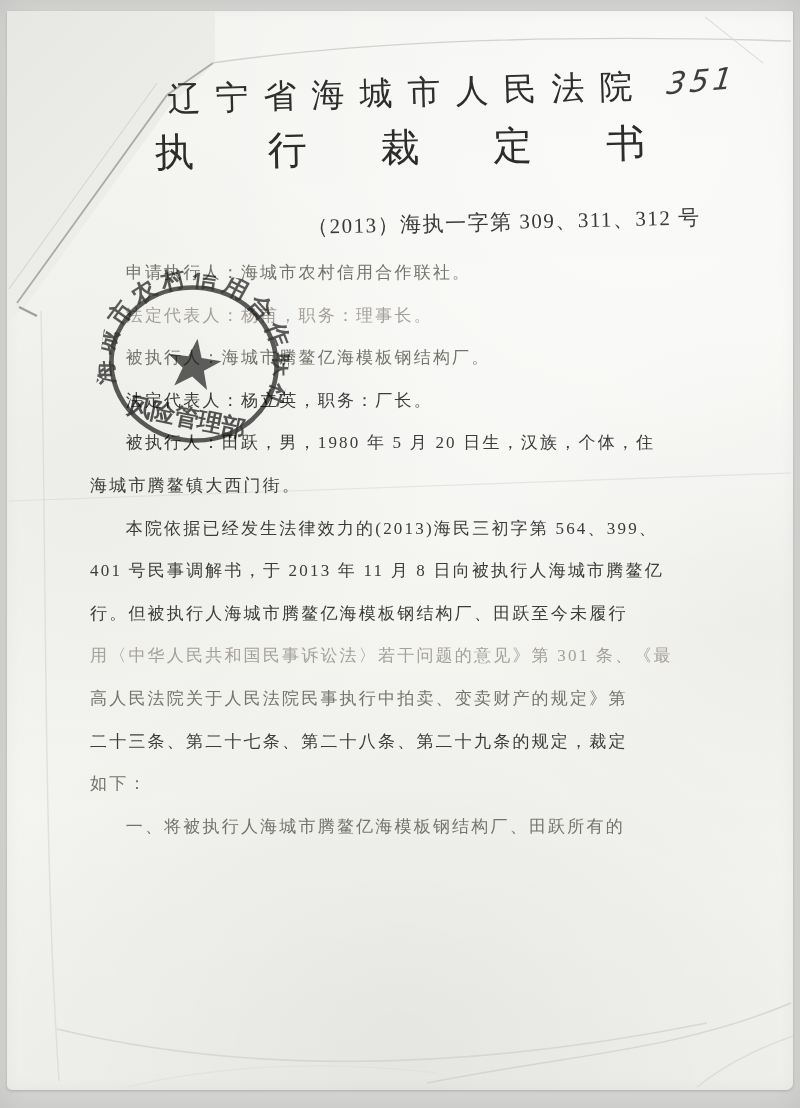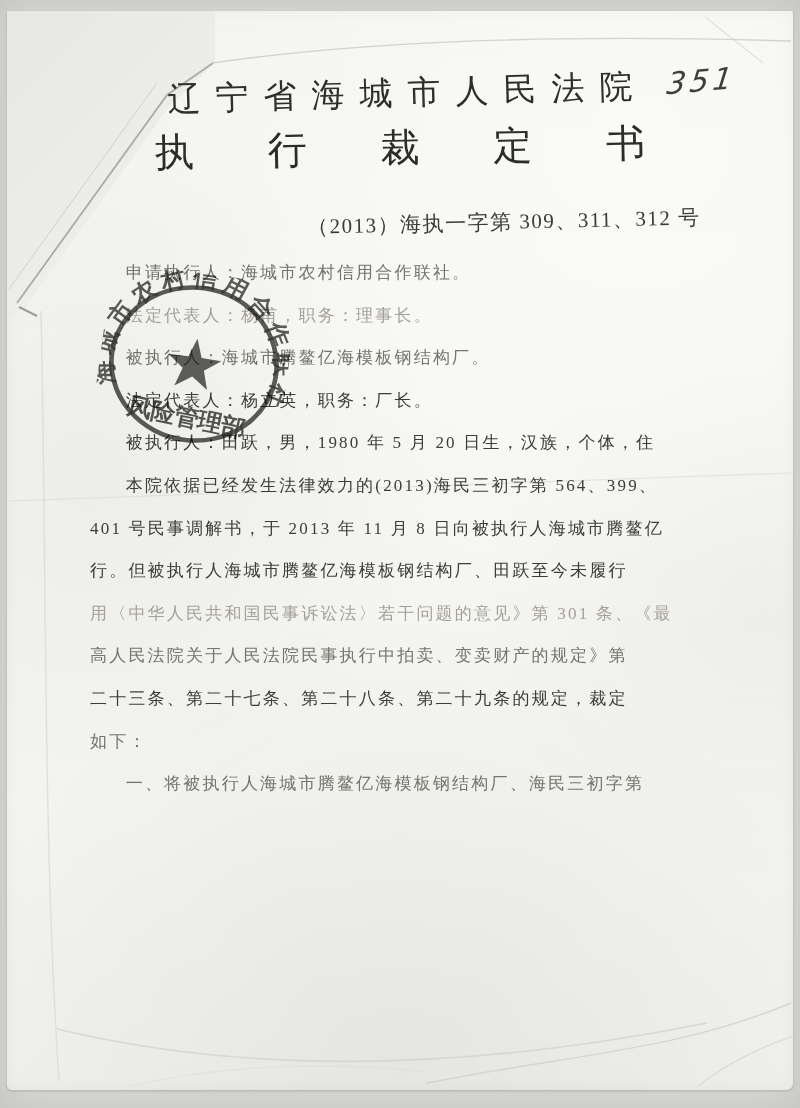--- a/index.html
+++ b/index.html
@@ -109,28 +109,29 @@
     <div class="doctype">执 行 裁 定 书</div>
 
     <div class="caseno">（2013）海执一字第 309、311、312 号</div>
 
     <div class="docbody">
         <p class="indent tone-dim">申请执行人：海城市农村信用合作联社。</p>
         <p class="indent tone-faded">法定代表人：杨甫，职务：理事长。</p>
         <p class="indent tone-dim">被执行人：海城市腾鳌亿海模板钢结构厂。</p>
         <p class="indent tone-normal">法定代表人：杨立英，职务：厂长。</p>
         <p class="indent tone-normal">被执行人：田跃，男，1980 年 5 月 20 日生，汉族，个体，住</p>
+        <p class="tone-normal">海城市腾鳌镇大西门街。</p>
         <p class="indent tone-normal">本院依据已经发生法律效力的(2013)海民三初字第 564、399、</p>
         <p class="tone-normal">401 号民事调解书，于 2013 年 11 月 8 日向被执行人海城市腾鳌亿</p>
         <p class="tone-normal">行。但被执行人海城市腾鳌亿海模板钢结构厂、田跃至今未履行</p>
         <p class="tone-faded">用〈中华人民共和国民事诉讼法〉若干问题的意见》第 301 条、《最</p>
         <p class="tone-dim">高人民法院关于人民法院民事执行中拍卖、变卖财产的规定》第</p>
         <p class="tone-normal">二十三条、第二十七条、第二十八条、第二十九条的规定，裁定</p>
         <p class="tone-dim">如下：</p>
-        <p class="indent tone-dim">一、将被执行人海城市腾鳌亿海模板钢结构厂、海民三初字第</p>
+        <p class="indent tone-dim">一、将被执行人海城市腾鳌亿海模板钢结构厂、田跃所有的</p>
       </div>
 
     <svg class="seal" viewBox="0 0 200 200" preserveAspectRatio="none">
       <defs>
         <path id="sealArc" d="M 20,135 A 87,87 0 1 1 180,135" fill="none"></path>
       </defs>
       <ellipse cx="100" cy="100" rx="88" ry="84" fill="none" stroke-width="5" opacity="0.82" stroke="#1d1d1d"></ellipse>
       <polygon points="100,72 92.9,92.3 71.5,92.7 88.6,105.7 82.4,126.3 100,114 117.6,126.3 111.4,105.7 128.5,92.7 107.1,92.3" opacity="0.8" fill="#1d1d1d"></polygon>
       <text class="ring-text" opacity="0.82" fill="#1d1d1d">
         <textPath href="#sealArc" startOffset="2" textLength="338" lengthAdjust="spacing">海城市农村信用合作联社</textPath>

